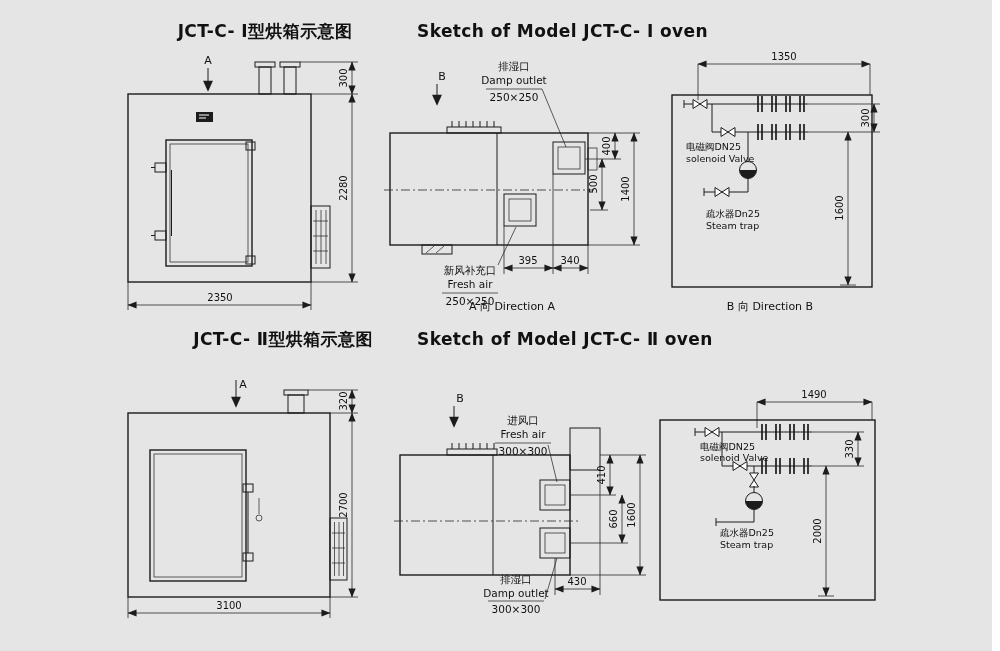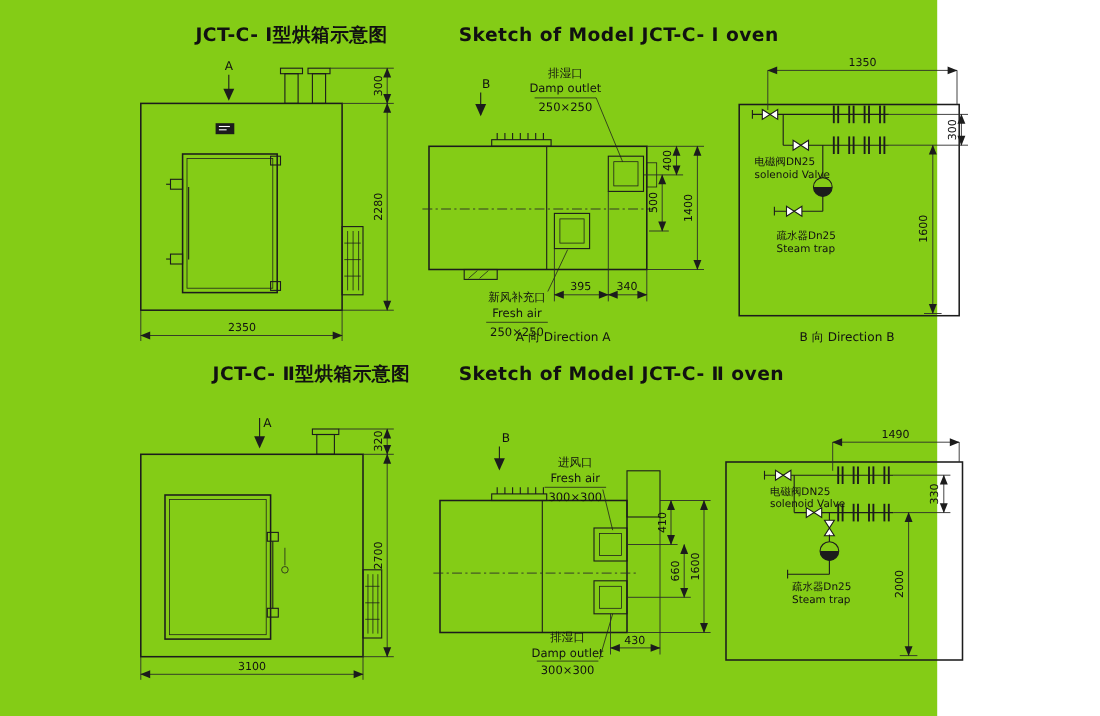--- a/index.html
+++ b/index.html
@@ -1,16 +1,16 @@
 <!DOCTYPE html>
 <html><head>
 <meta charset="utf-8">
 <style>
   html,body{margin:0;padding:0;background:#fff;}
-  .stage{position:relative;width:852px;height:651px;background:#84cc16;
+  .stage{position:relative;width:992px;height:651px;background:#e5e5e5;
          font-family:"DejaVu Sans","Liberation Sans",sans-serif;}
   svg{display:block}
   .ol{fill:none;stroke:#1c1c1c;stroke-width:1.4}
   .md{fill:none;stroke:#1c1c1c;stroke-width:1}
   .th{fill:none;stroke:#1c1c1c;stroke-width:.7}
   .dim{fill:none;stroke:#2a2a2a;stroke-width:.8}
   .cl{fill:none;stroke:#2a2a2a;stroke-width:.8;stroke-dasharray:9 3 2 3}
   .fin line{stroke:#1c1c1c;stroke-width:1.7}
   text{fill:#111;font-family:"DejaVu Sans","Liberation Sans",sans-serif}
   .title{font-size:17px;font-weight:bold;letter-spacing:.4px}

